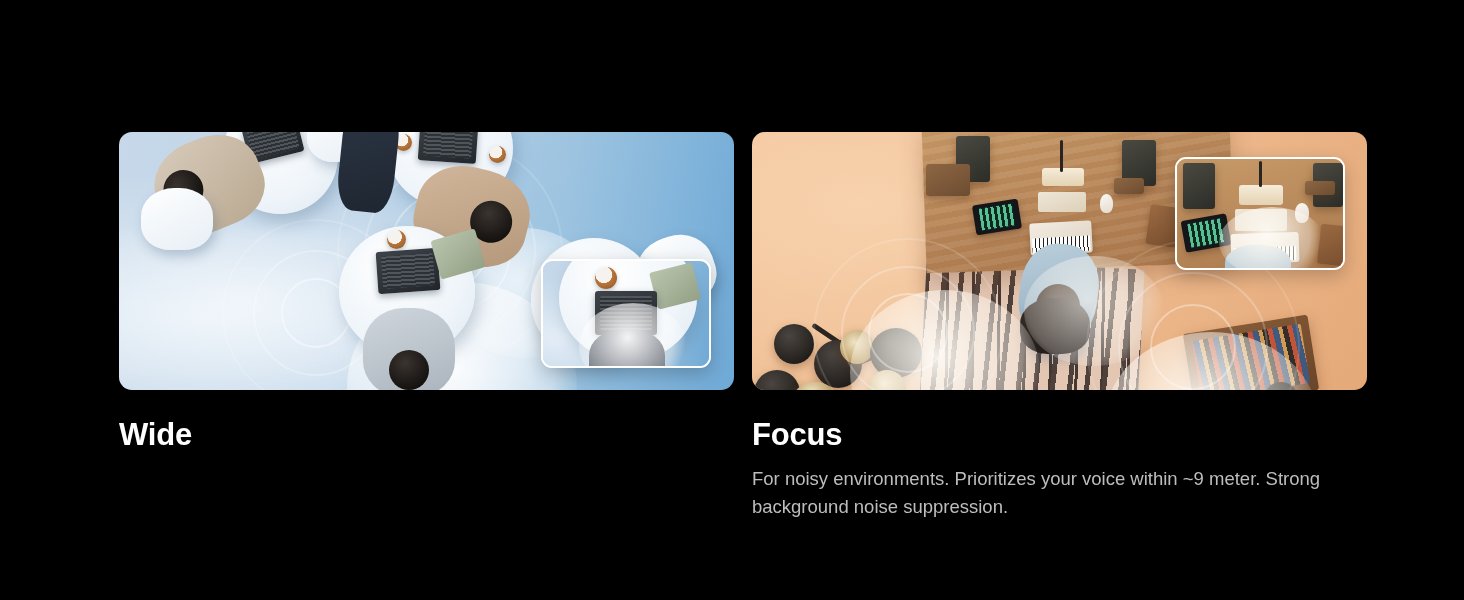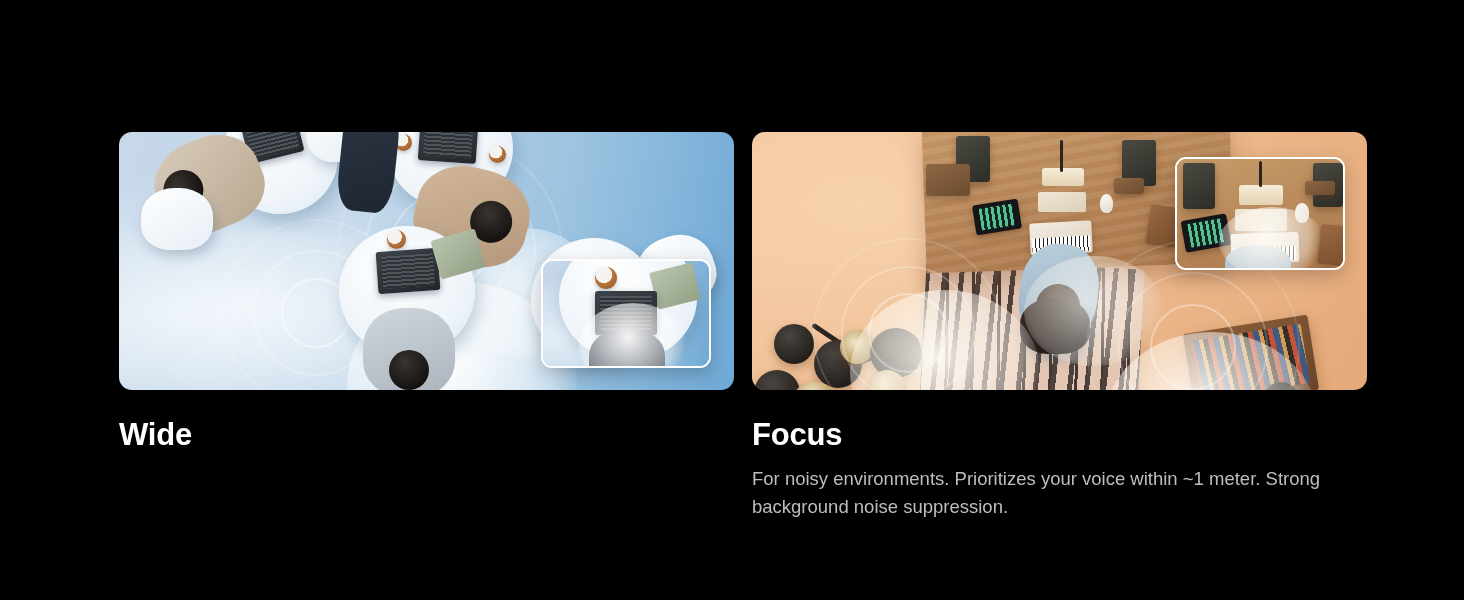--- a/index.html
+++ b/index.html
@@ -382,17 +382,17 @@
             <div class="notebook" style="left:142px;top:66px;width:26px;height:40px;transform:rotate(6deg);"></div>
             <div class="person" style="left:48px;top:86px;width:66px;height:40px;">
               <div class="torso" style="background:linear-gradient(160deg,#c2d4de,#95adbf);"></div>
             </div>
             <div class="blob-warm" style="left:42px;top:48px;width:106px;height:70px;"></div>
           </div>
         </div>
       </div>
 
       <div class="title">Focus</div>
-      <div class="desc">For noisy environments. Prioritizes your voice within ~1 meter. Strong background noise suppression.</div>
+      <div class="desc">For noisy environments. Prioritizes your voice within ~9 meter. Strong background noise suppression.</div>
     </div>
 
   </div>
 </div>
 
 </body></html>

